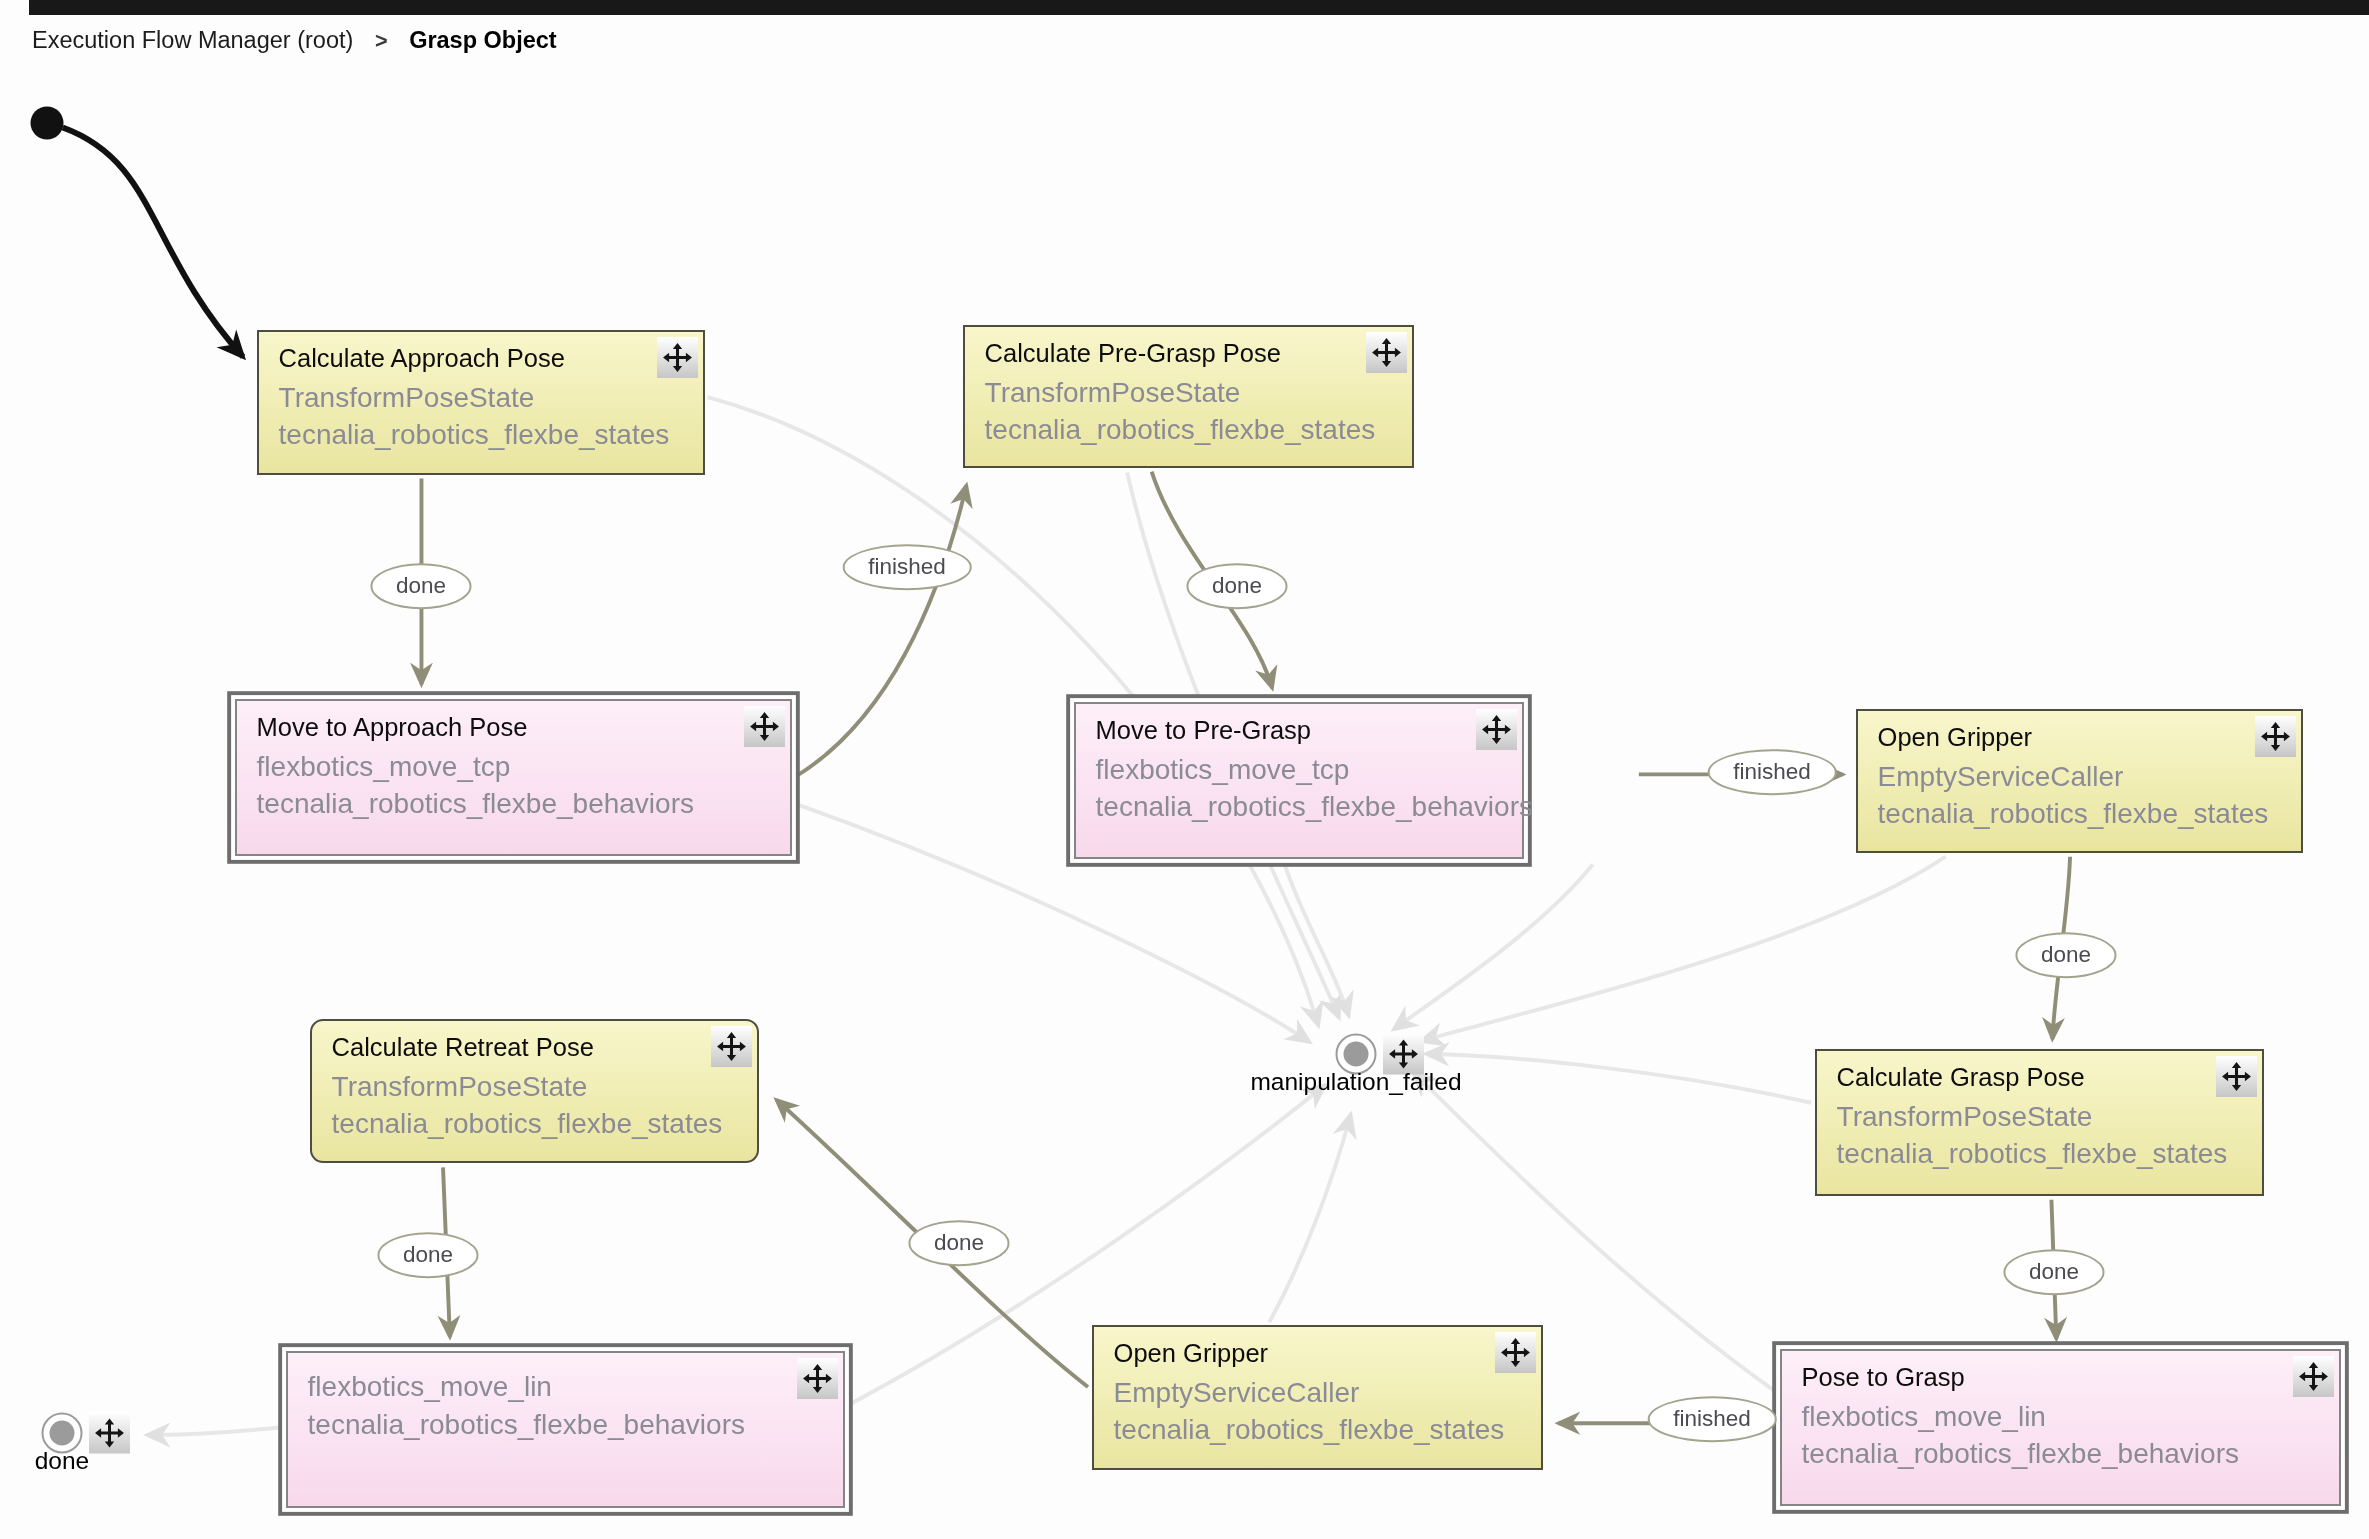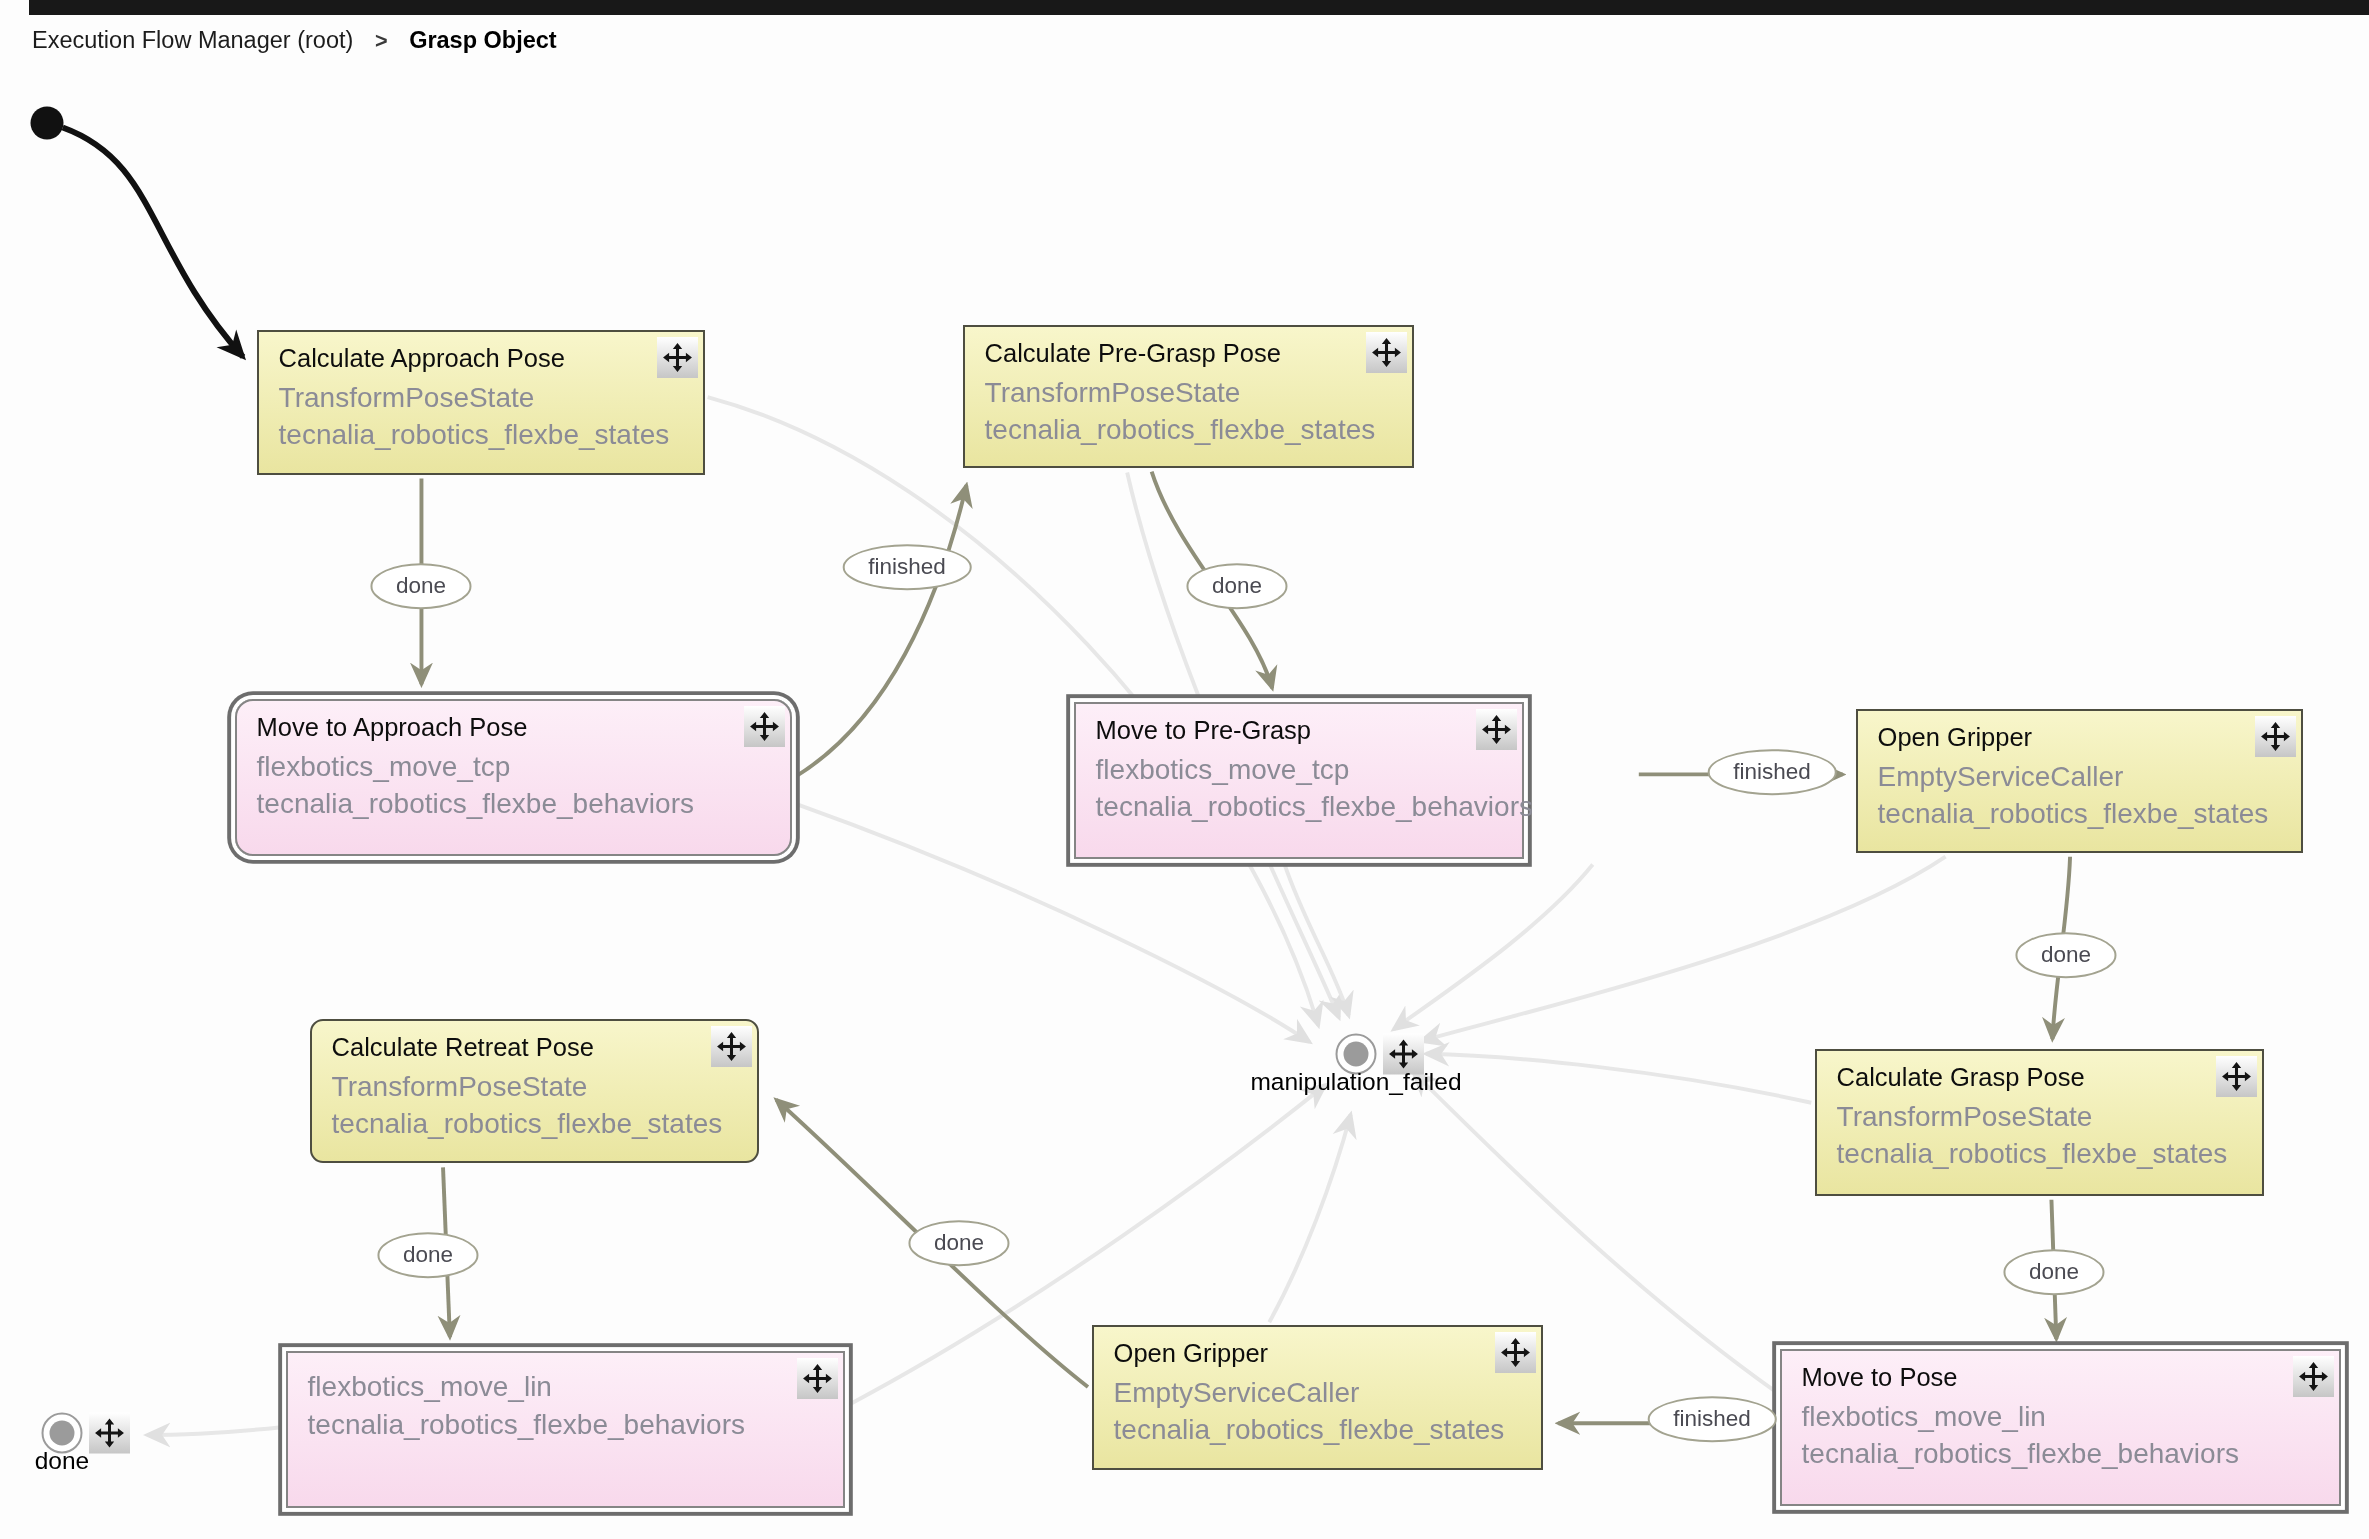--- a/index.html
+++ b/index.html
@@ -117,21 +117,21 @@
       <div class="node state" style="left: 963px; top: 325px; width: 451px; height: 143px;">
         <div class="node-title">Calculate Pre-Grasp Pose</div>
         <div class="node-sub">TransformPoseState</div>
         <div class="node-sub">tecnalia_robotics_flexbe_states</div>
         <div class="move-handle">
           <svg viewBox="0 0 24 24">
             <path fill="#141414" d="M12 1.5 L8.6 5.9 H10.9 V10.9 H5.9 V8.6 L1.5 12 L5.9 15.4 V13.1 H10.9 V18.1 H8.6 L12 22.5 L15.4 18.1 H13.1 V13.1 H18.1 V15.4 L22.5 12 L18.1 8.6 V10.9 H13.1 V5.9 H15.4 Z"></path>
           </svg>
         </div>
       </div>
-      <div class="node behavior" style="left: 235px; top: 699px; width: 557px; height: 157px; border-radius: 18px;">
+      <div class="node behavior" style="left: 235px; top: 699px; width: 557px; height: 157px;">
         <div class="node-title">Move to Approach Pose</div>
         <div class="node-sub">flexbotics_move_tcp</div>
         <div class="node-sub">tecnalia_robotics_flexbe_behaviors</div>
         <div class="move-handle">
           <svg viewBox="0 0 24 24">
             <path fill="#141414" d="M12 1.5 L8.6 5.9 H10.9 V10.9 H5.9 V8.6 L1.5 12 L5.9 15.4 V13.1 H10.9 V18.1 H8.6 L12 22.5 L15.4 18.1 H13.1 V13.1 H18.1 V15.4 L22.5 12 L18.1 8.6 V10.9 H13.1 V5.9 H15.4 Z"></path>
           </svg>
         </div>
       </div>
       <div class="node behavior" style="left: 1074px; top: 702px; width: 450px; height: 157px;">
@@ -187,21 +187,21 @@
         <div class="node-title">Open Gripper</div>
         <div class="node-sub">EmptyServiceCaller</div>
         <div class="node-sub">tecnalia_robotics_flexbe_states</div>
         <div class="move-handle">
           <svg viewBox="0 0 24 24">
             <path fill="#141414" d="M12 1.5 L8.6 5.9 H10.9 V10.9 H5.9 V8.6 L1.5 12 L5.9 15.4 V13.1 H10.9 V18.1 H8.6 L12 22.5 L15.4 18.1 H13.1 V13.1 H18.1 V15.4 L22.5 12 L18.1 8.6 V10.9 H13.1 V5.9 H15.4 Z"></path>
           </svg>
         </div>
       </div>
       <div class="node behavior" style="left: 1780px; top: 1349px; width: 561px; height: 157px;">
-        <div class="node-title">Move to Pose</div>
+        <div class="node-title">Pose to Grasp</div>
         <div class="node-sub">flexbotics_move_lin</div>
         <div class="node-sub">tecnalia_robotics_flexbe_behaviors</div>
         <div class="move-handle">
           <svg viewBox="0 0 24 24">
             <path fill="#141414" d="M12 1.5 L8.6 5.9 H10.9 V10.9 H5.9 V8.6 L1.5 12 L5.9 15.4 V13.1 H10.9 V18.1 H8.6 L12 22.5 L15.4 18.1 H13.1 V13.1 H18.1 V15.4 L22.5 12 L18.1 8.6 V10.9 H13.1 V5.9 H15.4 Z"></path>
           </svg>
         </div>
       </div>
     </div>
   <div id="labels-layer">

